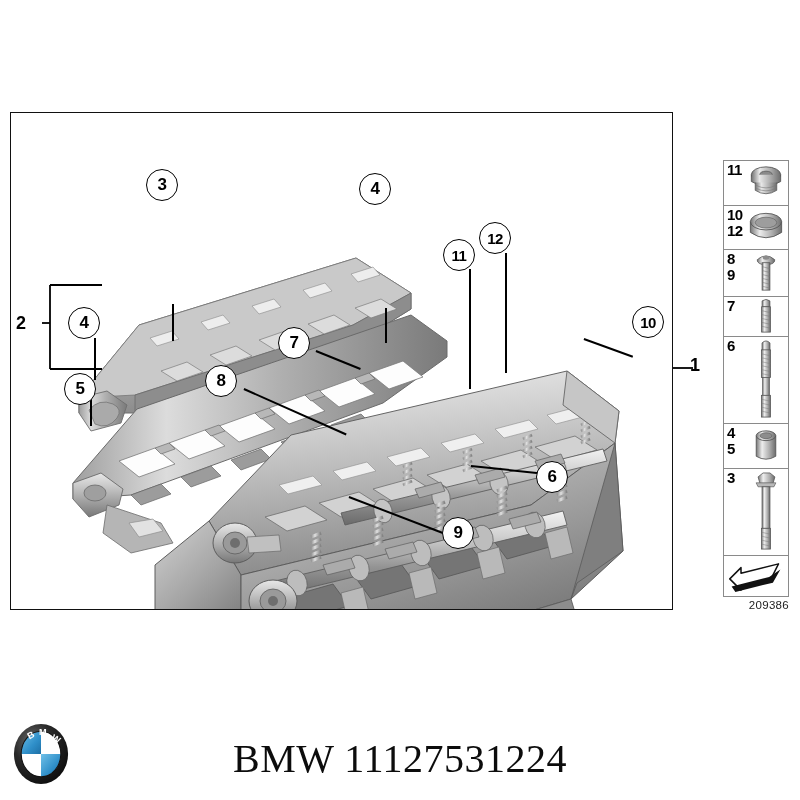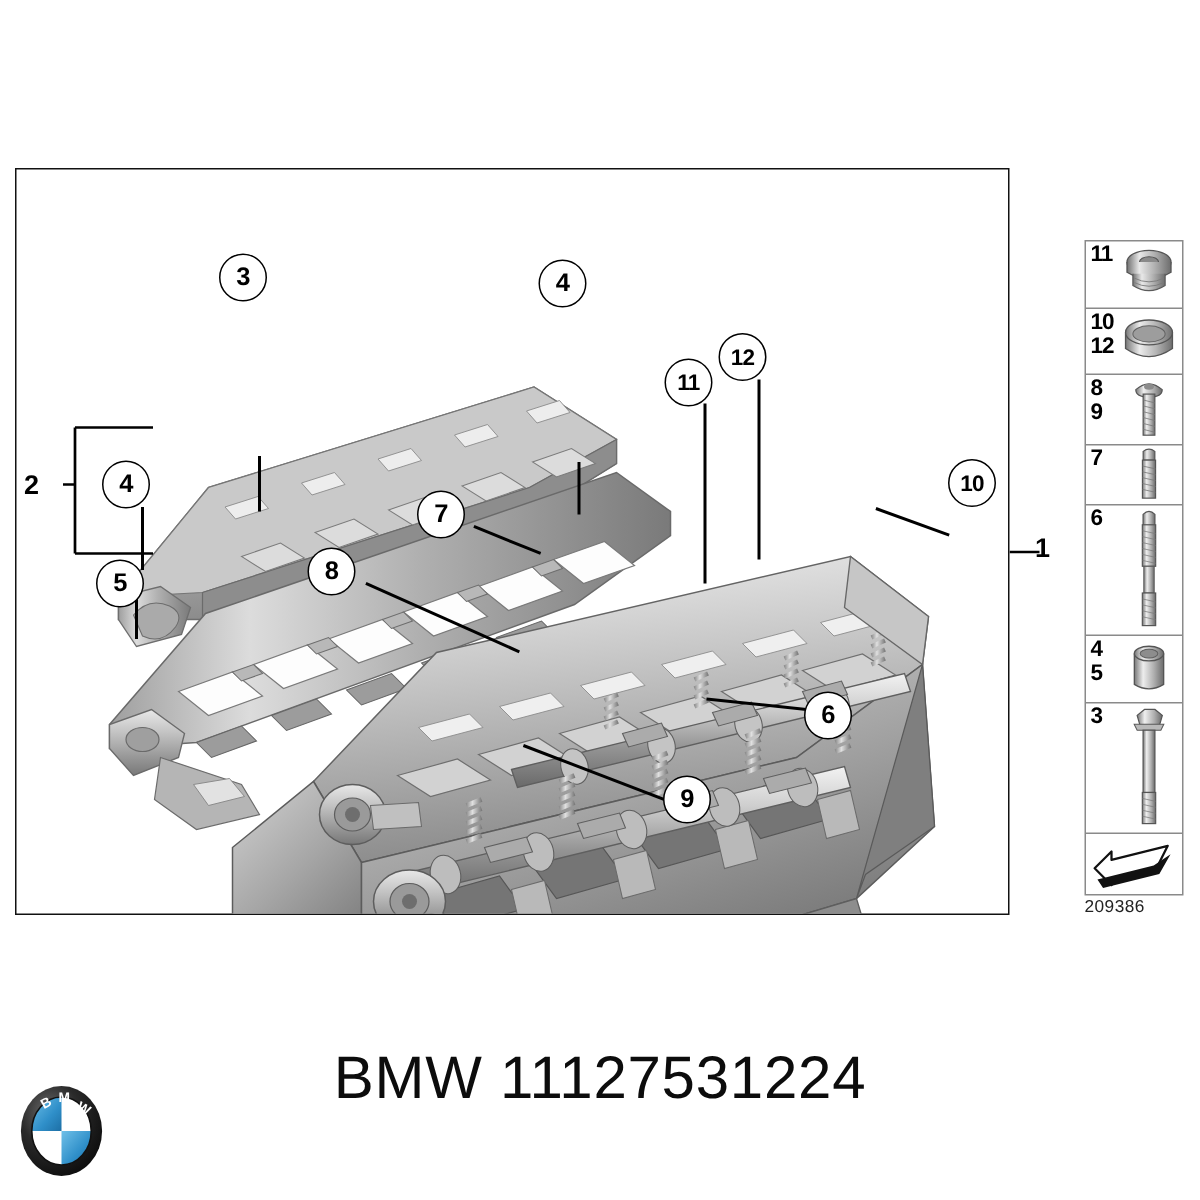--- a/index.html
+++ b/index.html
@@ -92,36 +92,36 @@
   .legend-nums div{letter-spacing:-0.6px;}
   .legend-art{
     position:absolute;
     right:2px;top:0;
     width:40px;height:100%;
   }
   .legend-caption{
     position:absolute;
     left:723px;top:599px;
     width:66px;
-    text-align:left;
+    text-align:right;
     font-size:11.5px;
     color:#222;
     letter-spacing:0.3px;
   }
 
   
   .footer-text{
     position:absolute;
-    left:0;top:697px;
+    left:0;top:735px;
     width:800px;
     text-align:center;
     font-size:40px;
     color:#0c0c0c;
     letter-spacing:0.5px;
-    font-family:Liberation Sans, sans-serif;
+    font-family:Liberation Serif, serif;
   }
   .footer-logo{
     position:absolute;
     left:12px;top:723px;
     width:58px;height:62px;
   }
 
   svg{display:block;}
 </style>
 </head>

